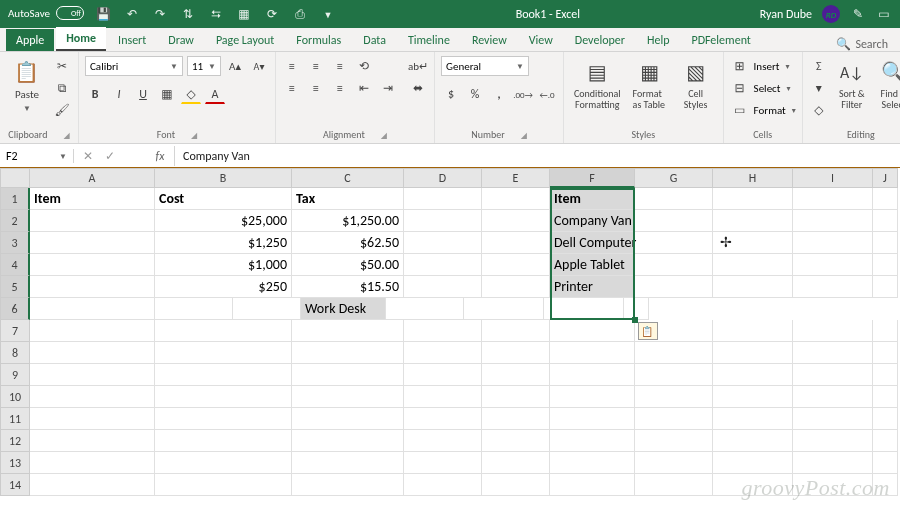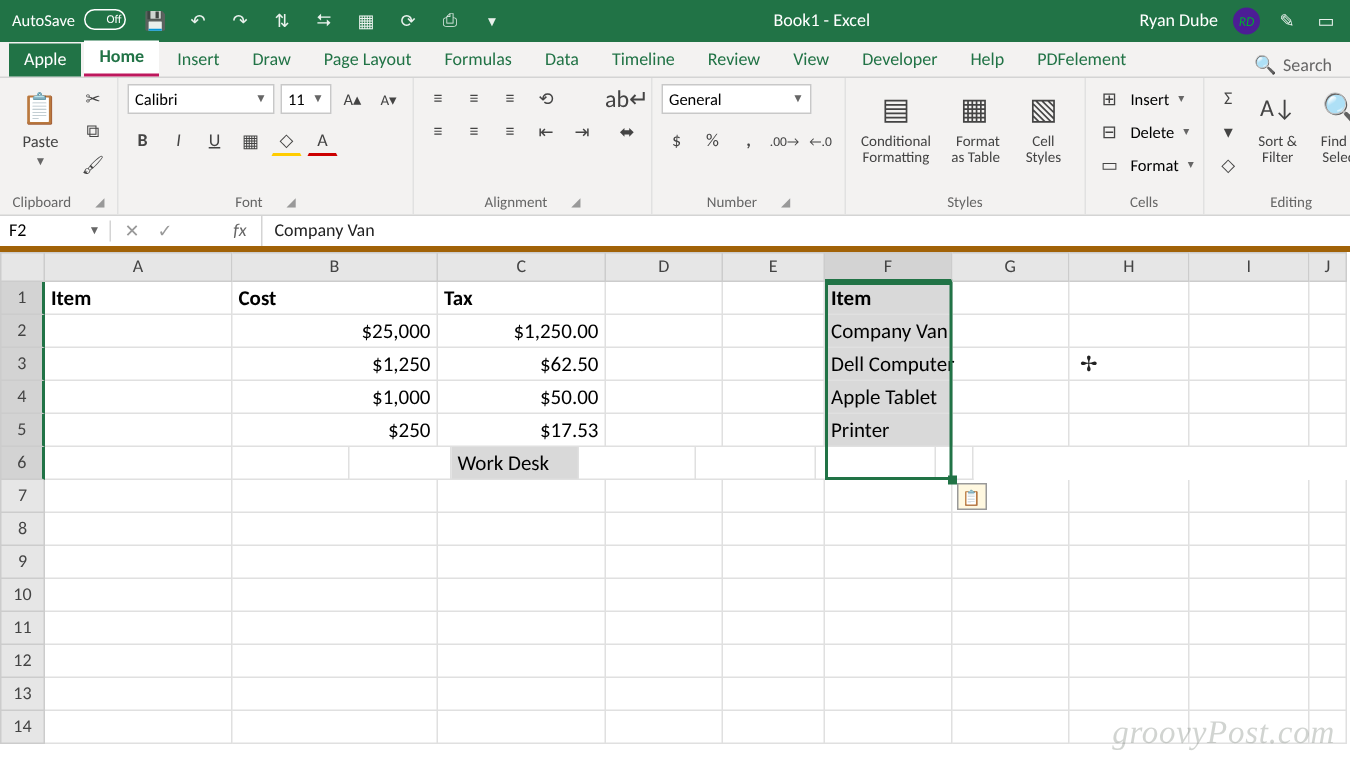--- a/index.html
+++ b/index.html
@@ -12,42 +12,42 @@
 .toggle { width: 28px; height: 14px; border: 1px solid #fff; border-radius: 7px; display: inline-flex; align-items: center; padding: 0 2px; font-size: 8px; justify-content: flex-end; }
 .qat-icon { width: 16px; height: 16px; display: inline-flex; align-items: center; justify-content: center; font-size: 12px; color: #fff; opacity: .9; }
 .titlebar .center { flex: 1; text-align: center; font-size: 12px; }
 .titlebar .right { display: flex; align-items: center; gap: 10px; }
 .avatar { width: 18px; height: 18px; border-radius: 50%; background: #4c1d95; color:#0a3; font-size:9px; display:flex;align-items:center;justify-content:center;font-style:italic; }
 
 
 .tabs { display: flex; align-items: flex-end; height: 24px; background: #f3f2f1; font-size: 12px; padding-left: 6px; gap: 2px; border-bottom: 1px solid #d4d4d4; }
 .tab { padding: 4px 10px; color: #217346; cursor: pointer; }
 .tab.file { background: #217346; color: #fff; }
-.tab.active { color: #217346; font-weight: 600; border-bottom: 2px solid #be185d; background:#fff; }
+.tab.active { color: #217346; font-weight: 600; border-bottom: 2px solid #404040; background:#fff; }
 .tabs .spacer { flex: 1; }
 .search { display: flex; align-items: center; gap: 4px; color: #666; padding-right: 12px; font-size:12px;}
 
 
 .ribbon { display: flex; height: 92px; background: #f3f2f1; border-bottom: 1px solid #d4d4d4; }
 .group { display: flex; flex-direction: column; align-items: center; border-right: 1px solid #e1e1e1; padding: 4px 6px 2px; justify-content: space-between; }
 .group-body { display: flex; align-items: flex-start; gap: 4px; flex:1; }
 .group-label { font-size: 10px; color: #666; display:flex; align-items:center; gap:16px;}
 .dialoglauncher { font-size:8px; color:#999; }
 .big-btn { display:flex; flex-direction:column; align-items:center; justify-content:center; gap:2px; font-size:11px; color:#444; padding: 2px 4px; min-width:42px;}
 .big-icon { width:28px; height:28px; display:flex; align-items:center; justify-content:center; font-size:20px; }
 .stack { display:flex; flex-direction:column; gap:2px; }
 .row { display:flex; align-items:center; gap:4px; }
 .sel { height:20px; border:1px solid #c8c8c8; background:#fff; font-size:11px; display:flex; align-items:center; padding:0 4px; justify-content:space-between;}
 .sel .arrow{font-size:8px;color:#666;margin-left:4px;}
 .sm-btn { width:20px; height:20px; display:flex;align-items:center;justify-content:center; font-size:12px; color:#444; border:1px solid transparent;}
 .sm-btn.border-a{ border-bottom:2px solid #c00;}
 .sm-btn.bucket-a{ border-bottom:2px solid #fc0;}
 
 
-.fbar { display:flex; align-items:center; height:24px; border-bottom:4px solid #a16207; font-size:12px; }
+.fbar { display:flex; align-items:center; height:24px; border-bottom:1px solid #a16207; font-size:12px; }
 .namebox { width:74px; border-right:1px solid #d4d4d4; padding:0 6px; display:flex; align-items:center; justify-content:space-between;}
 .namebox .arrow{font-size:8px;color:#666;}
 .fn-btns { display:flex; padding:0 4px; gap:2px; border-right:1px solid #d4d4d4; }
 .fn-btn { width:20px;height:20px;display:flex;align-items:center;justify-content:center; color:#999; font-size:12px;}
 .fx { font-style:italic; color:#666; font-size:12px;margin-left:28px;}
 .formula { flex:1; padding:0 8px; color:#222;}
 
 
 .sheet { position:relative; }
 .colhdrs { display:flex; height:20px; }
@@ -189,34 +189,34 @@
         </div>
         <div class="row">
           <span class="sm-btn">≡</span>
           <span class="sm-btn">≡</span>
           <span class="sm-btn">≡</span>
           <span class="sm-btn">⇤</span>
           <span class="sm-btn">⇥</span>
         </div>
       </div>
       <div class="stack" style="margin-left:6px">
-        <span class="sm-btn" style="font-size:16px">ab↵</span>
+        <span class="sm-btn" style="font-size:11px">ab↵</span>
         <span class="sm-btn">⬌</span>
       </div>
     </div>
     <div class="group-label">
         <span>Alignment</span>
         <span class="dialoglauncher">◢</span>
       </div>
   </div>
 
   <div class="group">
     <div class="group-body">
       <div class="stack">
-        <div class="sel" style="width:100px">
+        <div class="sel" style="width:88px">
             <span>General</span>
             <span class="arrow">▼</span>
           </div>
         <div class="row" style="margin-top:6px">
           <span class="sm-btn">$</span>
           <span class="sm-btn">%</span>
           <span class="sm-btn">
               <b>,</b>
             </span>
           <span class="sm-btn" style="font-size:9px">.00→</span>
@@ -231,21 +231,21 @@
   </div>
 
   <div class="group">
     <div class="group-body">
       <div class="big-btn">
         <div class="big-icon">▤</div>
         <span style="font-size:10px;line-height:1.1;text-align:center">Conditional Formatting</span>
       </div>
       <div class="big-btn">
         <div class="big-icon">▦</div>
-        <span style="font-size:10px;line-height:1.1;text-align:right">Format as Table</span>
+        <span style="font-size:10px;line-height:1.1;text-align:left">Format as Table</span>
       </div>
       <div class="big-btn">
         <div class="big-icon">▧</div>
         <span style="font-size:10px;line-height:1.1;text-align:center">Cell Styles</span>
       </div>
     </div>
     <div class="group-label">
         <span>Styles</span>
       </div>
   </div>
@@ -253,21 +253,21 @@
   <div class="group">
     <div class="group-body">
       <div class="stack">
         <div class="row">
             <span class="sm-btn">⊞</span>
             <span style="font-size:11px">Insert</span>
             <span style="font-size:8px;color:#666;margin-left:2px">▾</span>
           </div>
         <div class="row">
             <span class="sm-btn">⊟</span>
-            <span style="font-size:11px">Delete</span>
+            <span style="font-size:11px">Select</span>
             <span style="font-size:8px;color:#666;margin-left:2px">▾</span>
           </div>
         <div class="row">
             <span class="sm-btn">▭</span>
             <span style="font-size:11px">Format</span>
             <span style="font-size:8px;color:#666;margin-left:2px">▾</span>
           </div>
       </div>
     </div>
     <div class="group-label">
@@ -374,21 +374,21 @@
         <div class="cell cw-F sel-bg">Apple Tablet</div>
         <div class="cell cw-G"></div>
         <div class="cell cw-H"></div>
         <div class="cell cw-I"></div>
         <div class="cell cw-J"></div>
       </div>
       <div class="rrow">
         <div class="rowh sel-row">5</div>
         <div class="cell cw-A"></div>
         <div class="cell cw-B right">$250</div>
-        <div class="cell cw-C right">$17.53</div>
+        <div class="cell cw-C right">$15.50</div>
         <div class="cell cw-D"></div>
         <div class="cell cw-E"></div>
         <div class="cell cw-F sel-bg">Printer</div>
         <div class="cell cw-G"></div>
         <div class="cell cw-H"></div>
         <div class="cell cw-I"></div>
         <div class="cell cw-J"></div>
       </div>
       <div class="rrow">
         <div class="rowh sel-row">6</div>

